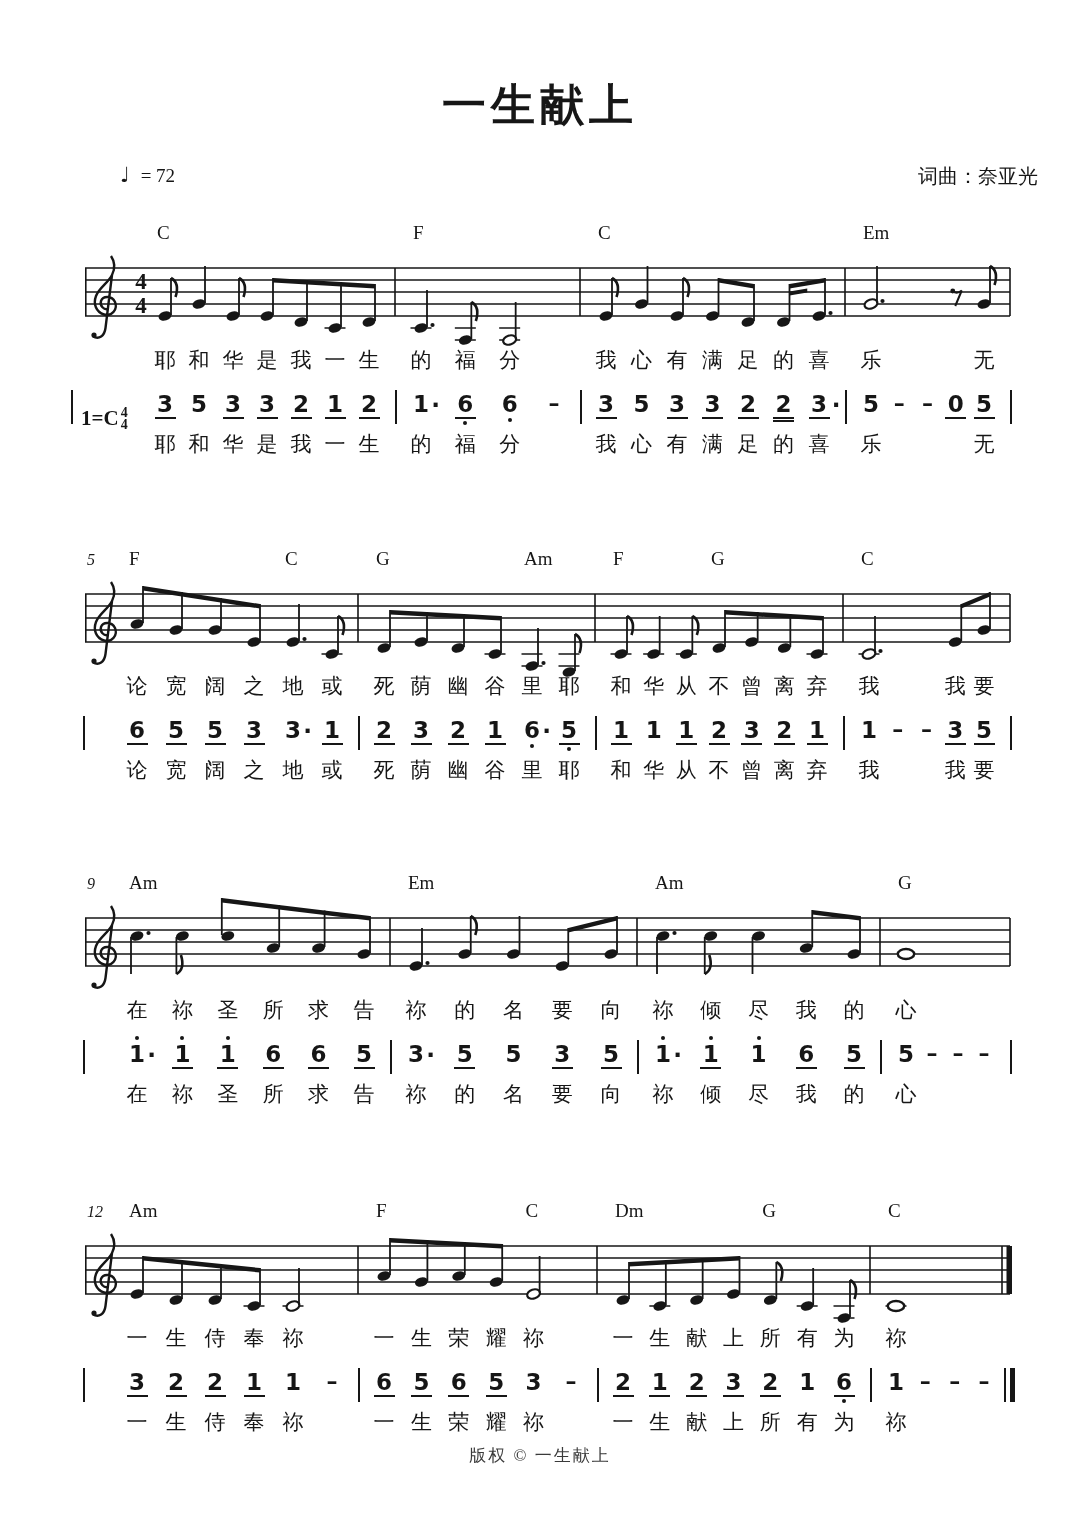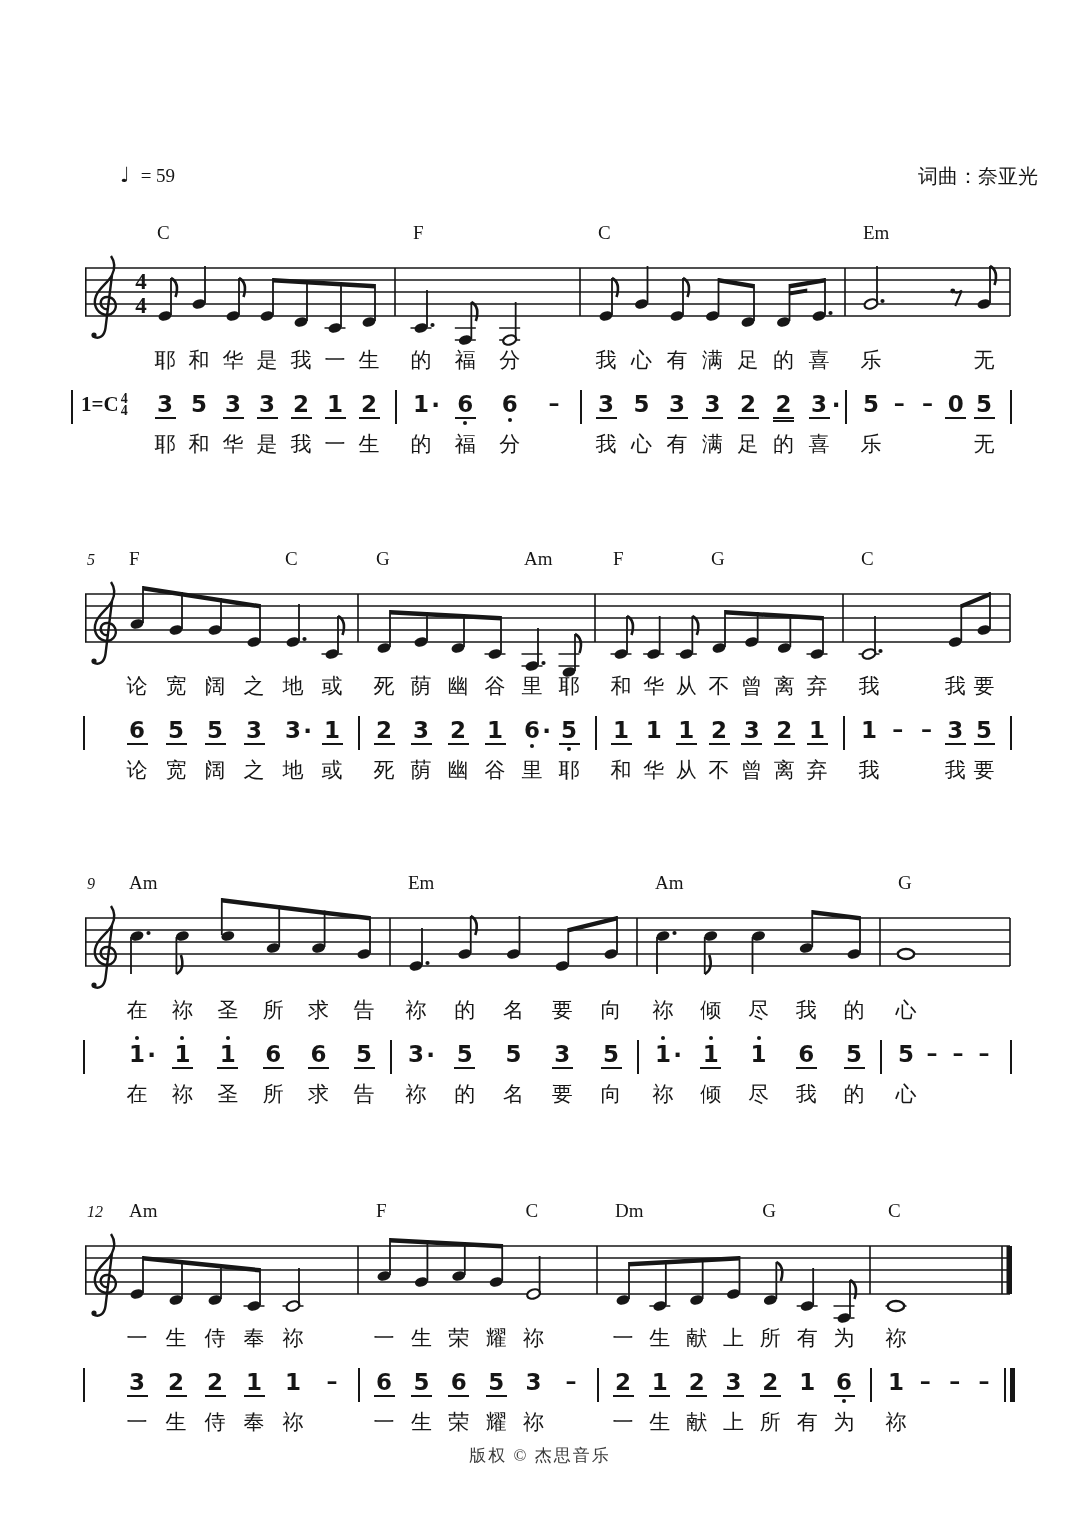--- a/index.html
+++ b/index.html
@@ -28,23 +28,24 @@
   .jbar{position:absolute;width:2px;height:34px;background:#161616;}
   .jbar.thick{width:5px;}
   .jpre{position:absolute;font-size:21px;font-weight:bold;display:flex;align-items:center;}
   .jpre .frac{display:inline-flex;flex-direction:column;font-size:14px;line-height:12px;
               font-weight:bold;margin-left:2px;text-align:center;}
 </style>
 </head>
 <body>
 
 <div class="page">
+  <div class="title">一生献上</div>
   <div class="tempo">
     <span class="glyph">♩</span>
-    <span>=  59</span>
+    <span>=  72</span>
   </div>
   <div class="credit">词曲：奈亚光</div>
   <div id="score">
       <div class="system" style="top: 222px;">
         <div class="chord" style="left: 72px;">C</div>
         <div class="chord" style="left: 328px;">F</div>
         <div class="chord" style="left: 513px;">C</div>
         <div class="chord" style="left: 778px;">Em</div>
         <svg width="940" height="126" viewBox="0 0 940 126" style="position:absolute;left:0;top:26px;overflow:visible">
           <line x1="0" y1="20" x2="925" y2="20" stroke="#161616" stroke-width="1.4"></line>
@@ -152,21 +153,21 @@
         <div class="lyr" style="left: 424.667px; top: 208px;">分</div>
         <div class="lyr" style="left: 521px; top: 208px;">我</div>
         <div class="lyr" style="left: 556.5px; top: 208px;">心</div>
         <div class="lyr" style="left: 592px; top: 208px;">有</div>
         <div class="lyr" style="left: 627.5px; top: 208px;">满</div>
         <div class="lyr" style="left: 663px; top: 208px;">足</div>
         <div class="lyr" style="left: 698.5px; top: 208px;">的</div>
         <div class="lyr" style="left: 734px; top: 208px;">喜</div>
         <div class="lyr" style="left: 786px; top: 208px;">乐</div>
         <div class="lyr" style="left: 899px; top: 208px;">无</div>
-        <div class="jpre" style="left: -4px; top: 170px;">
+        <div class="jpre" style="left: -4px; top: 184px;">
           <span>1=C</span>
           <span class="frac">
             <span>4</span>
             <span>4</span>
           </span>
         </div>
         <div class="jbar" style="left: -14px; top: 168px;"></div>
         <div class="jbar" style="left: 310px; top: 168px;"></div>
         <div class="jbar" style="left: 495px; top: 168px;"></div>
         <div class="jbar" style="left: 760px; top: 168px;"></div>
@@ -632,14 +633,14 @@
         <div class="jp" style="left: 722.167px; top: 162px;"><div class="du"></div><div class="numwrap"><span class="num">1</span></div><div class="dd"></div></div>
         <div class="jp" style="left: 759px; top: 162px;"><div class="du"></div><div class="numwrap"><span class="num">6</span><div class="ul"></div></div><div class="dd">
             <div class="dotc"></div>
           </div></div>
         <div class="jp" style="left: 811px; top: 162px;"><div class="du"></div><div class="numwrap"><span class="num">1</span></div><div class="dd"></div></div>
         <div class="jp" style="left: 840.333px; top: 162px;"><div class="du"></div><div class="numwrap"><span class="dash">–</span></div><div class="dd"></div></div>
         <div class="jp" style="left: 869.667px; top: 162px;"><div class="du"></div><div class="numwrap"><span class="dash">–</span></div><div class="dd"></div></div>
         <div class="jp" style="left: 899px; top: 162px;"><div class="du"></div><div class="numwrap"><span class="dash">–</span></div><div class="dd"></div></div>
       </div>
     </div>
-  <div class="footer">版权 ©  杰思音乐</div>
+  <div class="footer">版权 ©  一生献上</div>
 </div>
 
 </body></html>

